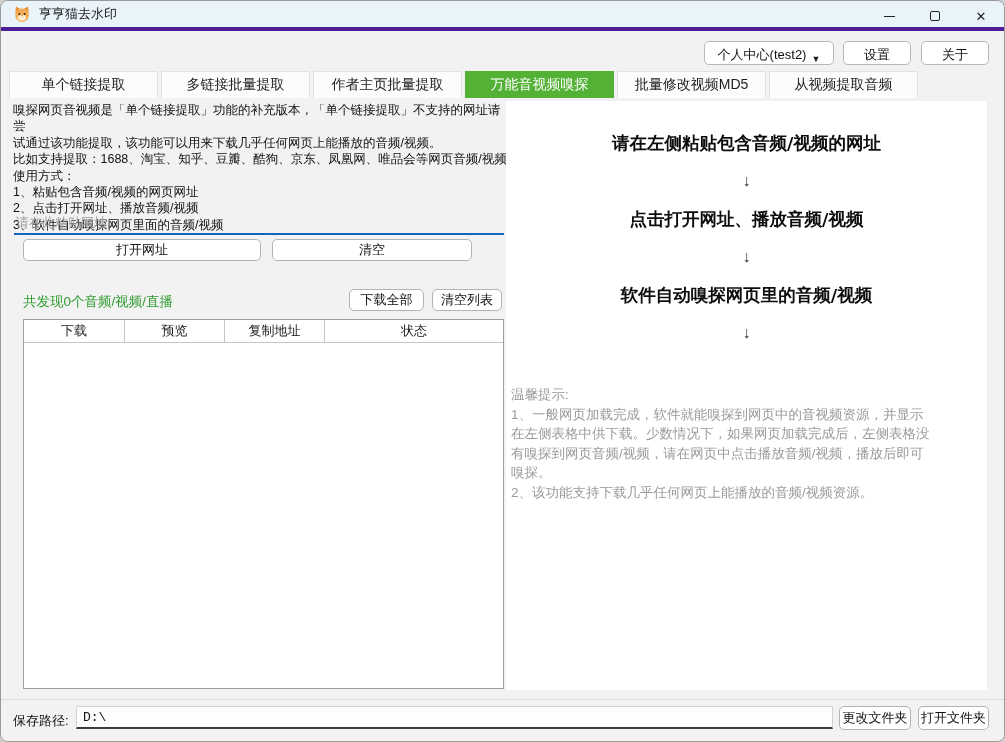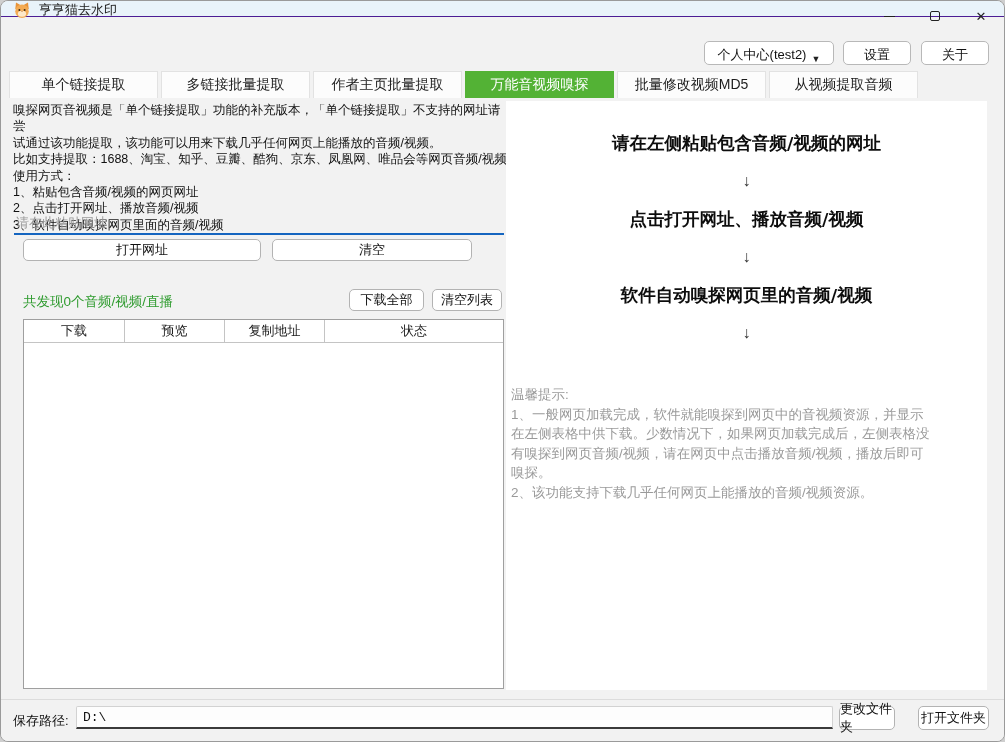--- a/index.html
+++ b/index.html
@@ -8,23 +8,23 @@
     --found-green:#2e9b2e;
   }
   *{box-sizing:border-box;margin:0;padding:0;}
   html,body{width:1005px;height:742px;background:#cfcfcf;font-family:"Liberation Sans",sans-serif;}
   .window{
     position:relative;width:1005px;height:742px;background:#f2f2f2;
     border:1px solid #9a9a9a;border-radius:8px;overflow:hidden;
   }
   
   .titlebar{
-    position:absolute;left:0;top:0;width:100%;height:16px;
-    background:#e9f3fa;display:flex;
-    border-bottom:1px solid #4c1d95;
+    position:absolute;left:0;top:0;width:100%;height:30px;
+    background:#e9f3fa;display:flex;align-items:center;
+    border-bottom:4px solid #4c1d95;
   }
   .app-icon{width:18px;height:18px;margin:0 8px 0 12px;flex:0 0 auto;}
   .app-title{font-size:13px;color:#1a1a1a;}
   .win-controls{position:absolute;right:0;top:0;height:30px;display:flex;}
   .win-btn{width:46px;height:30px;display:flex;align-items:center;justify-content:center;
     font-size:13px;color:#222;cursor:default;}
   .win-btn .sq{width:10px;height:10px;border:1px solid #222;border-radius:2px;display:block;}
   .win-btn .dash{width:11px;height:0;border-top:1px solid #222;display:block;}
   
   .chip{
@@ -98,21 +98,21 @@
     position:absolute;left:0;top:698px;width:100%;height:44px;
     border-top:1px solid #dcdcdc;background:#f2f2f2;
   }
   .save-label{position:absolute;left:12px;top:12px;font-size:13px;color:#111;}
   .path-input{
     position:absolute;left:75px;top:6px;width:757px;height:23px;
     background:#fdfdfd;border:1px solid #d2d2d2;border-bottom:2px solid #3a3a3a;
     font-family:"Liberation Mono",monospace;font-size:13px;color:#111;
     padding:0 6px;outline:none;border-radius:2px 2px 0 0;
   }
-  .btn-changedir{left:838px;top:705px;width:56px;height:24px;}
+  .btn-changedir{left:838px;top:705px;width:72px;height:24px;}
   .btn-opendir{left:917px;top:705px;width:71px;height:24px;}
 </style>
 </head>
 <body>
 
 <div class="window">
 
   <div class="titlebar">
     <svg class="app-icon" viewBox="0 0 24 24">
       <polygon points="3,11 4,2 11,6" fill="#e8943a"></polygon>

